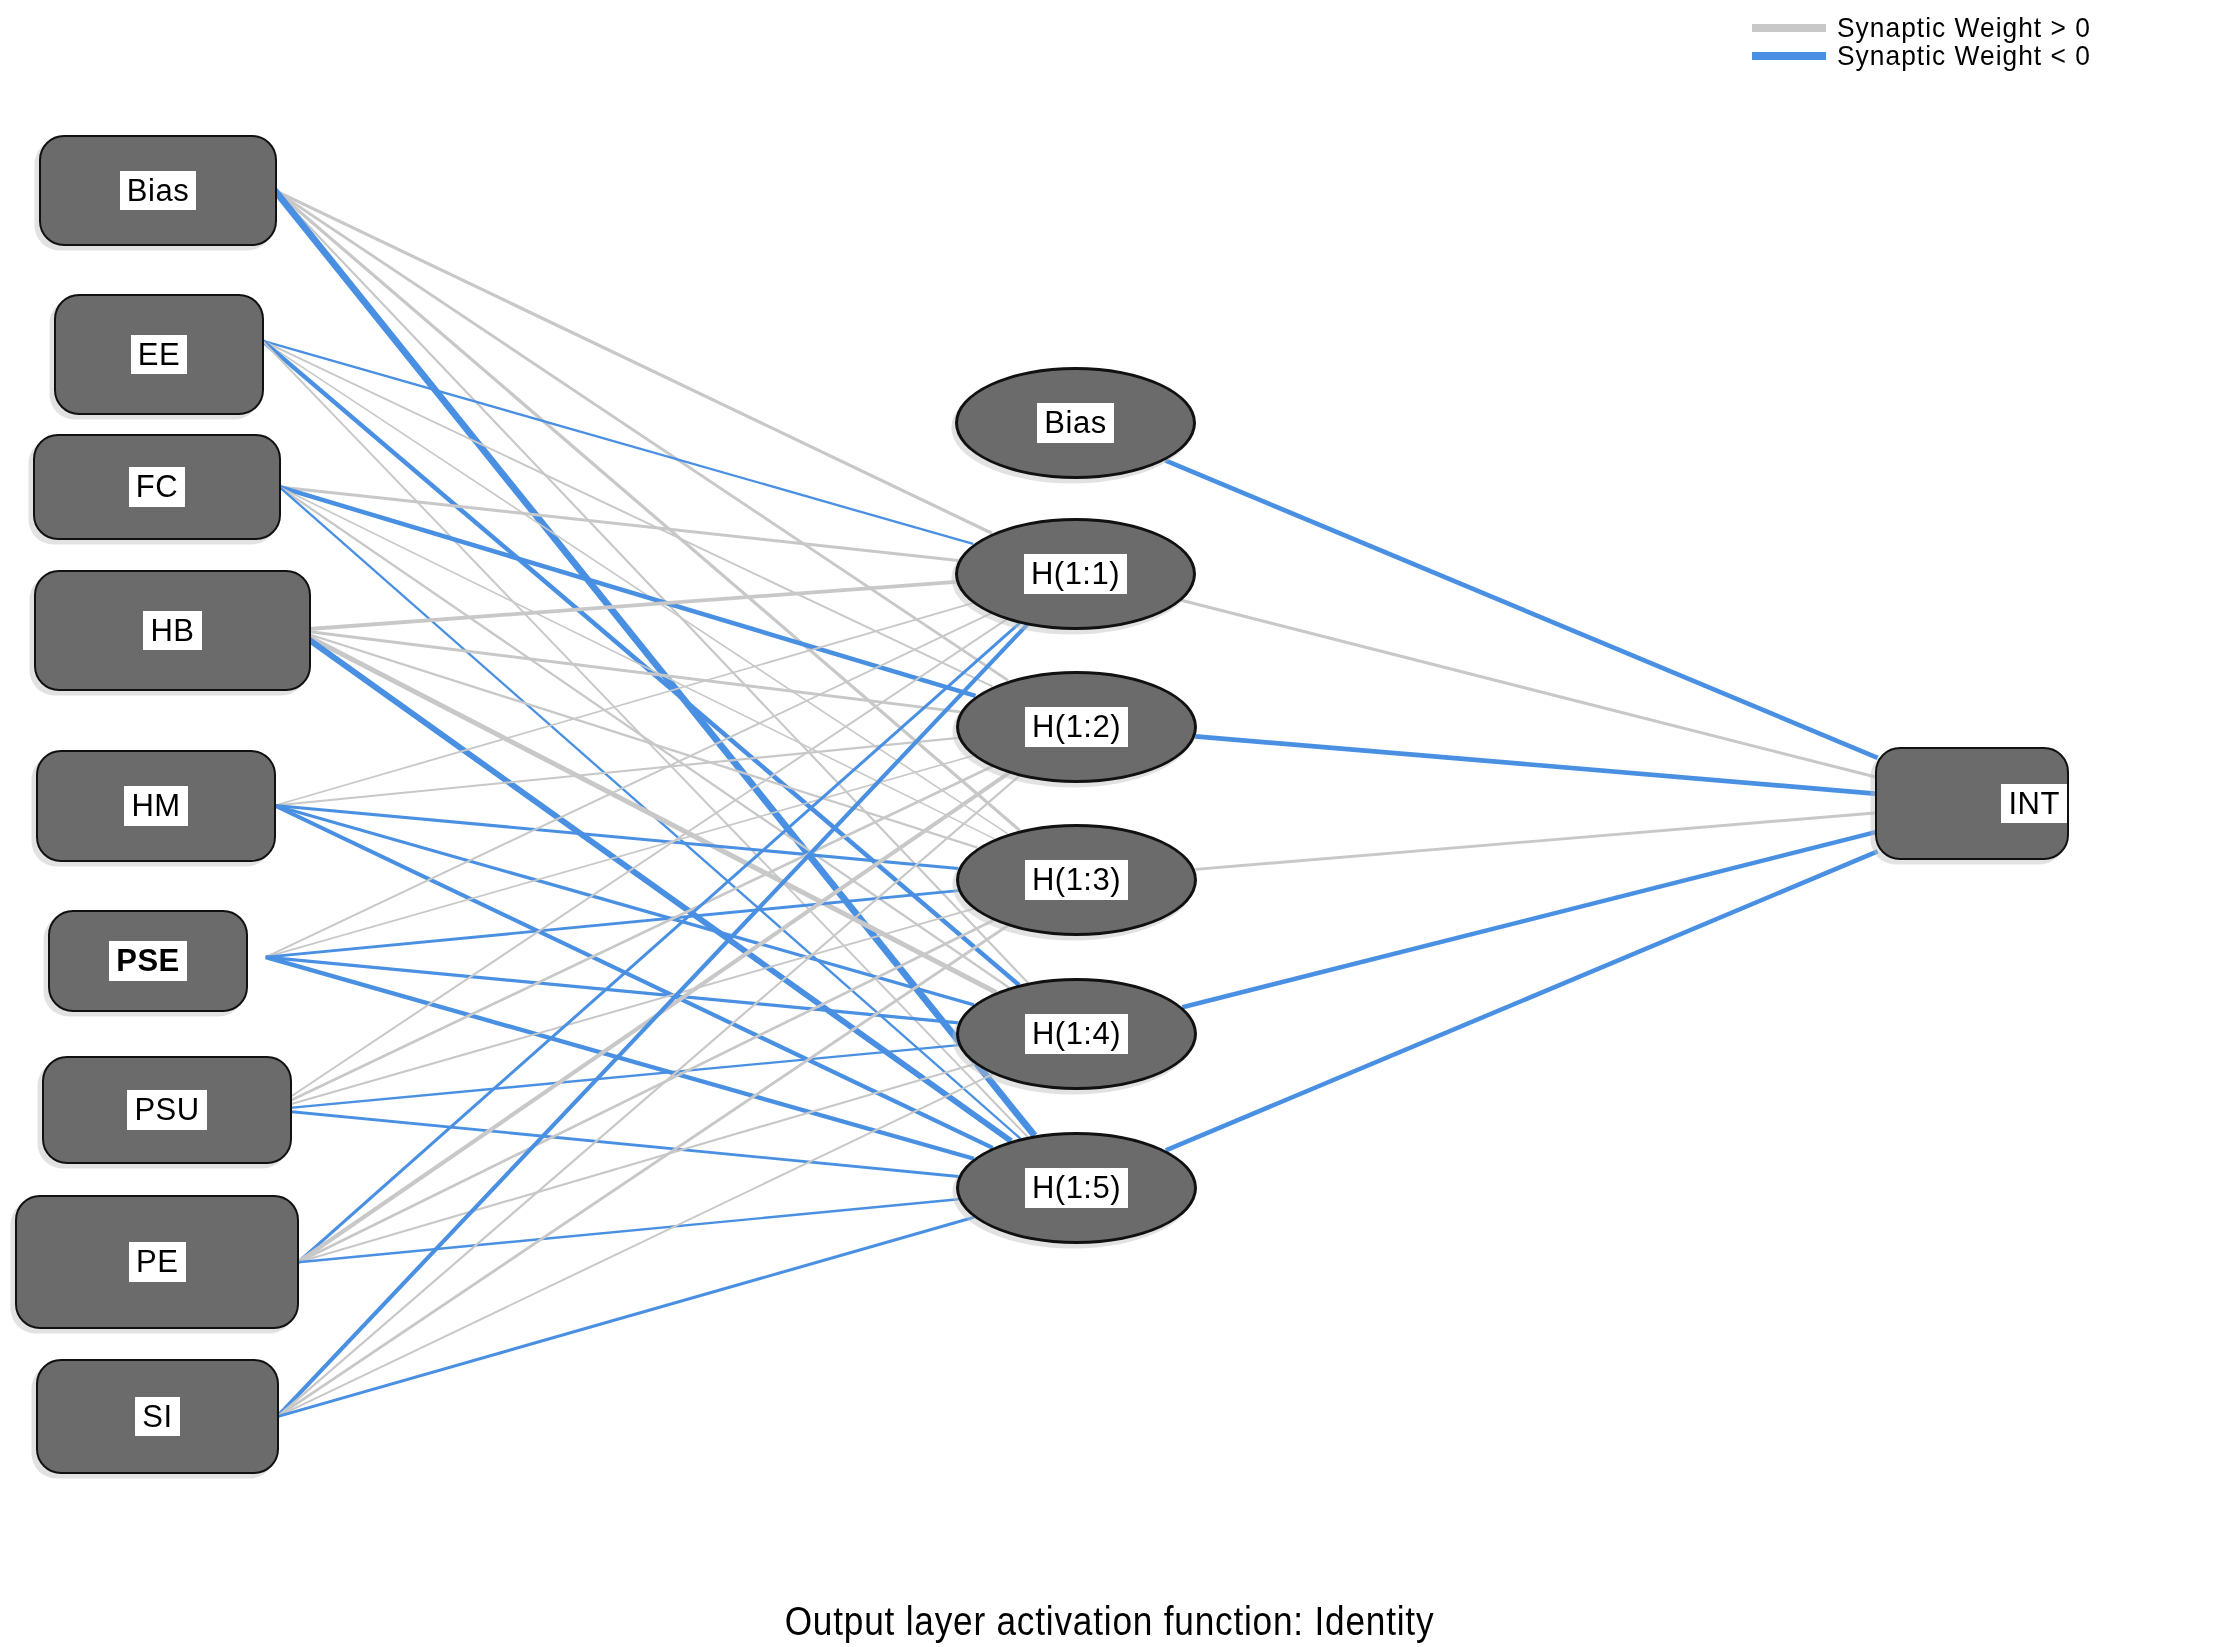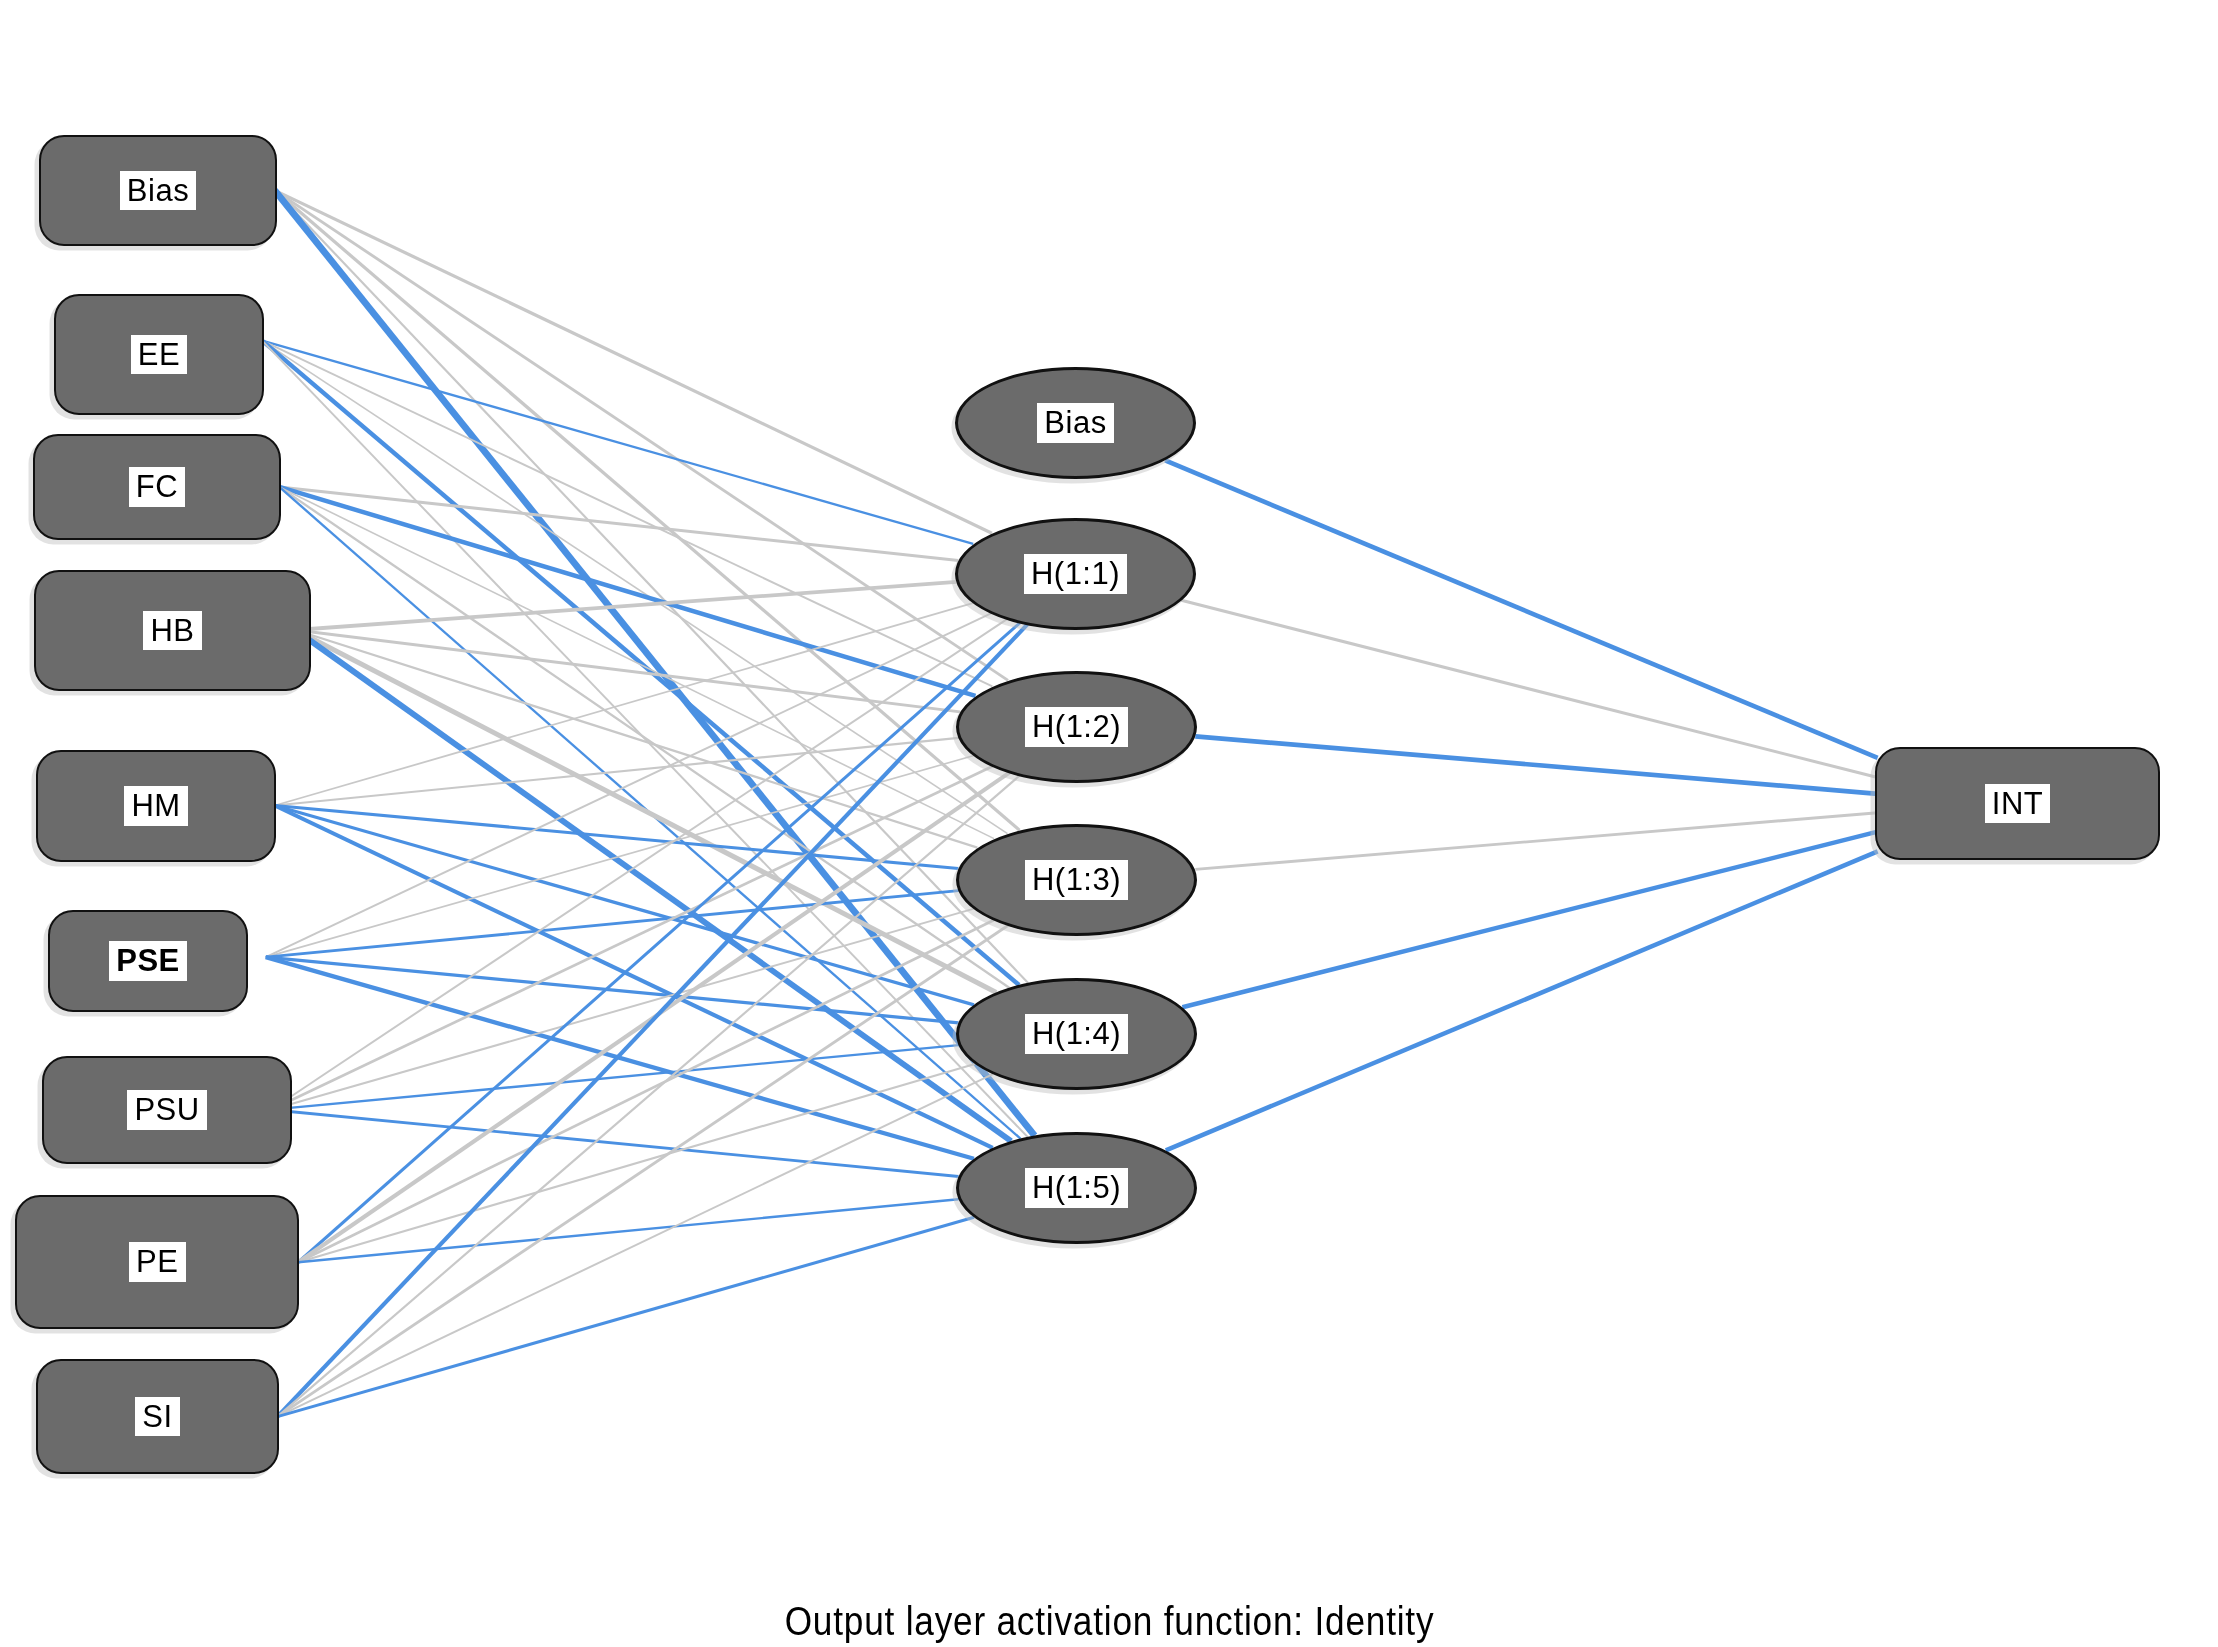--- a/index.html
+++ b/index.html
@@ -138,24 +138,34 @@
       </div>
       <div class="node-ellipse" style="left: 956px; top: 824px; width: 241px; height: 112px;">
         <span class="node-label">H(1:3)</span>
       </div>
       <div class="node-ellipse" style="left: 956px; top: 978px; width: 241px; height: 112px;">
         <span class="node-label">H(1:4)</span>
       </div>
       <div class="node-ellipse" style="left: 956px; top: 1132px; width: 241px; height: 112px;">
         <span class="node-label">H(1:5)</span>
       </div>
-      <div class="node-rect" style="left: 1875px; top: 747px; width: 285px; height: 113px;">
+      <div class="node-rect" style="left: 1875px; top: 747px; width: 194px; height: 113px; justify-content: flex-end;">
         <span class="node-label">INT</span>
       </div>
     </div>
 
+  <div class="legend">
+    <div class="legend-row">
+      <span class="legend-swatch" id="swatch-pos" style="background: rgb(200, 200, 200);"></span>
+      <span class="legend-label">Synaptic Weight &gt; 0</span>
+    </div>
+    <div class="legend-row">
+      <span class="legend-swatch" id="swatch-neg" style="background: rgb(74, 144, 226);"></span>
+      <span class="legend-label">Synaptic Weight &lt; 0</span>
+    </div>
+  </div>
 
   <div class="footer" id="footer-line-2">
     <div class="footer-line">Output layer activation function: Identity</div>
   </div>
 
 </div>
 
 
 </body></html>

